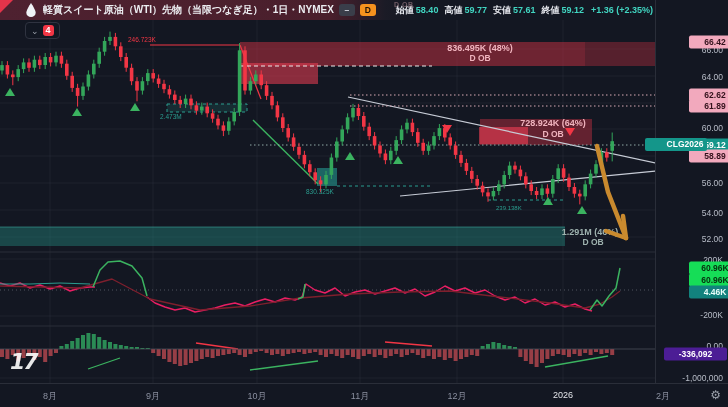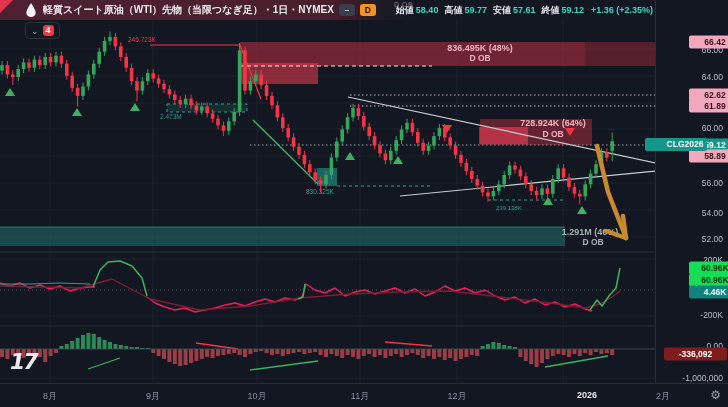--- a/index.html
+++ b/index.html
@@ -39,28 +39,28 @@
   #curbox .row{padding:1px 8px;font-size:9.5px;font-weight:700;}
   #curbox .r1{color:#fff;border-bottom:1px solid #2f3340;}
   #curbox .r2{color:#9198a8;}
   .axp{position:absolute;right:6px;color:#b7bcc7;font-size:8.5px;transform:translateY(-50%);}
   .pill{position:absolute;left:33px;width:52px;height:13px;line-height:13px;border-radius:2px;
        text-align:center;font-size:8.5px;font-weight:700;transform:translateY(-50%);}
   .pill.pink{background:#f2a9bd;color:#33121c;}
   .pill.teal{background:#14968a;color:#fff;}
   .pill.green{background:#16dd57;color:#06300f;}
   .pill.teal2{background:#12827d;color:#eafffb;}
-  .pill.red{background:#7f1d1d;color:#fff;left:8px;width:63px;}
+  .pill.red{background:#4c1d95;color:#fff;left:8px;width:63px;}
   #contract{position:absolute;left:645px;top:138px;width:44px;height:13px;line-height:13px;z-index:21;
        background:#14968a;color:#fff;font-size:8.5px;font-weight:700;text-align:center;border-radius:2px;padding-left:18px;}
   
   #taxis{position:absolute;left:0;top:383px;width:728px;height:24px;background:#131722;
        border-top:1px solid #2a2e39;z-index:20;}
   .tmon{position:absolute;top:6px;transform:translateX(-50%);color:#8b90a0;font-size:9px;}
-  .tmon.yr{color:#e3e5ea;font-weight:700;margin-left:24px;}
+  .tmon.yr{color:#e3e5ea;font-weight:400;}
   #gear{position:absolute;right:7px;top:4px;color:#9aa0aa;font-size:12px;}
   
   #tvlogo{position:absolute;left:10px;top:349px;z-index:15;color:rgba(255,255,255,0.9);
        font-size:22px;font-weight:900;font-style:italic;letter-spacing:-2px;
        font-family:"DejaVu Sans",sans-serif;}
 </style>
 </head>
 <body>
 
 <div id="app">

